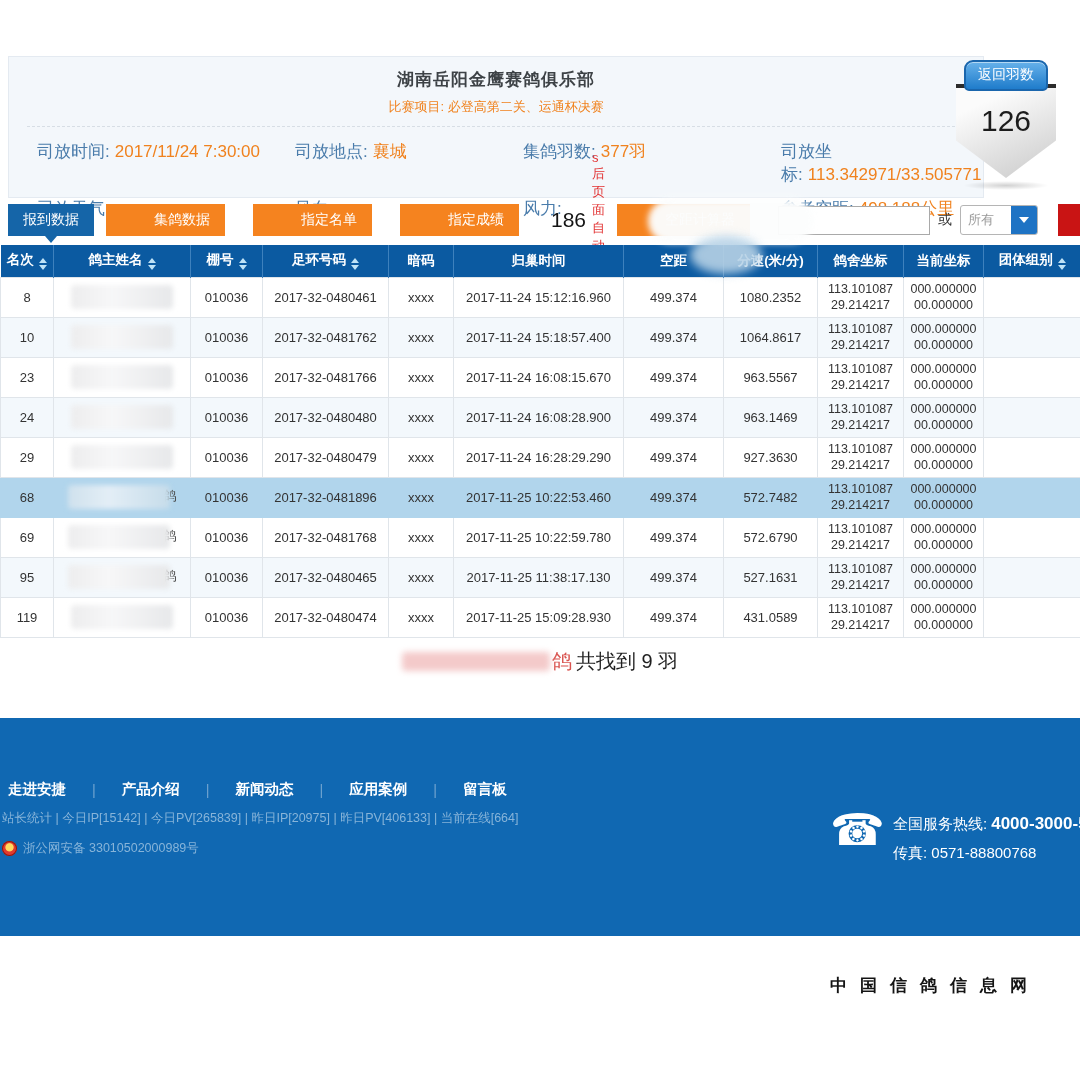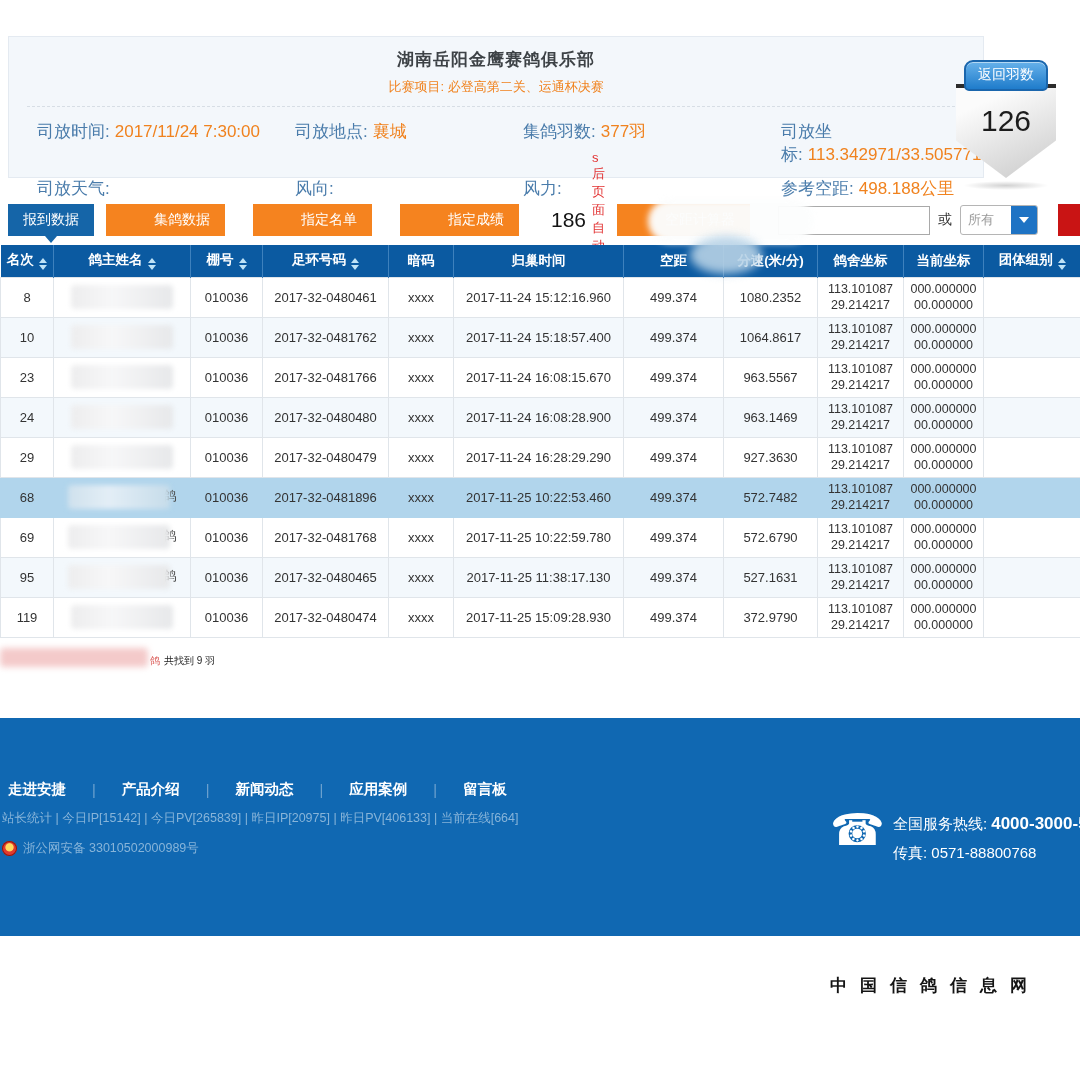--- a/index.html
+++ b/index.html
@@ -1,21 +1,21 @@
 <!DOCTYPE html>
 <html><head>
 <meta charset="utf-8">
 <style>
   * { margin:0; padding:0; box-sizing:border-box; }
   html,body { width:1080px; height:1081px; background:#fff; overflow:hidden;
     font-family:"Liberation Sans","DejaVu Sans",sans-serif; }
   .page { position:relative; width:1080px; height:1081px; }
 
   
-  .panel { position:absolute; left:8px; top:36px; width:976px; height:142px;
+  .panel { position:absolute; left:8px; top:56px; width:976px; height:142px;
     background:#f3f7fb; border:1px solid #e4eaf1; }
   .club-title { font-size:17px; font-weight:bold; color:#3d4246; text-align:center; padding-top:11px; letter-spacing:1px;}
   .subtitle { text-align:center; font-size:13px; color:#f0821e; margin-top:7px; }
   .dotted { margin:10px 18px 0 18px; border-top:1px dashed #d7dee5; }
   .info-grid { display:grid; grid-template-columns:258px 228px 258px auto; padding-left:28px;
     margin-top:13px; row-gap:11px; font-size:17px; }
   .info-item .lbl { color:#4a7cab; }
   .info-item .val { color:#f0821e; margin-left:5px; }
 
   
@@ -78,22 +78,22 @@
   .results tr.alt td { background:#f3f8fc; }
   .results tr.hl td { background:#b1d5ec; border-color:#b1d5ec; }
   .coord { font-size:12.5px; line-height:16px; }
   .blurblock { display:inline-block; width:102px; height:24px; border-radius:4px;
     background:linear-gradient(90deg,#ededee,#f7f7f8 40%,#e7e8ea); filter:blur(2.5px);
     vertical-align:middle; }
   tr.hl .blurblock { background:linear-gradient(90deg,#cfe1ed,#e3eef6 40%,#c6dcea); }
   .owner-suffix { font-size:13px; color:#444; margin-left:-6px; }
 
   
-  .summary { position:absolute; left:0; top:648px; width:1080px; text-align:left;
-    font-size:10px; color:#1f1f1f; }
+  .summary { position:absolute; left:0; top:648px; width:1080px; text-align:center;
+    font-size:20px; color:#1f1f1f; }
   .red-blur { display:inline-block; width:148px; height:19px; border-radius:4px;
     background:#f4caca; filter:blur(3px); vertical-align:-3px; margin-right:2px; }
   .summary .red { color:#d9534f; margin-right:4px; }
 
   
   footer { position:absolute; left:0; top:718px; width:1080px; height:218px; background:#1068b2; }
   .fnav { display:flex; align-items:center; padding:62px 0 0 8px; color:#fff;
     font-size:14.5px; font-weight:bold; }
   .fnav .sep { color:#6fa3cf; font-weight:normal; margin:0 26px; }
   .copyright { margin:24px 0 0 2px; color:#87b4d9; font-size:12.5px; }
@@ -373,21 +373,21 @@
           <td></td>
         </tr>
         <tr>
           <td>119</td>
           <td><span class="blurblock"></span></td>
           <td>010036</td>
           <td>2017-32-0480474</td>
           <td>xxxx</td>
           <td>2017-11-25 15:09:28.930</td>
           <td>499.374</td>
-          <td>372.9790</td>
+          <td>431.0589</td>
           <td class="coord">
             <div>113.101087</div>
             <div>29.214217</div>
           </td>
           <td class="coord">
             <div>000.000000</div>
             <div>00.000000</div>
           </td>
           <td></td>
         </tr>

